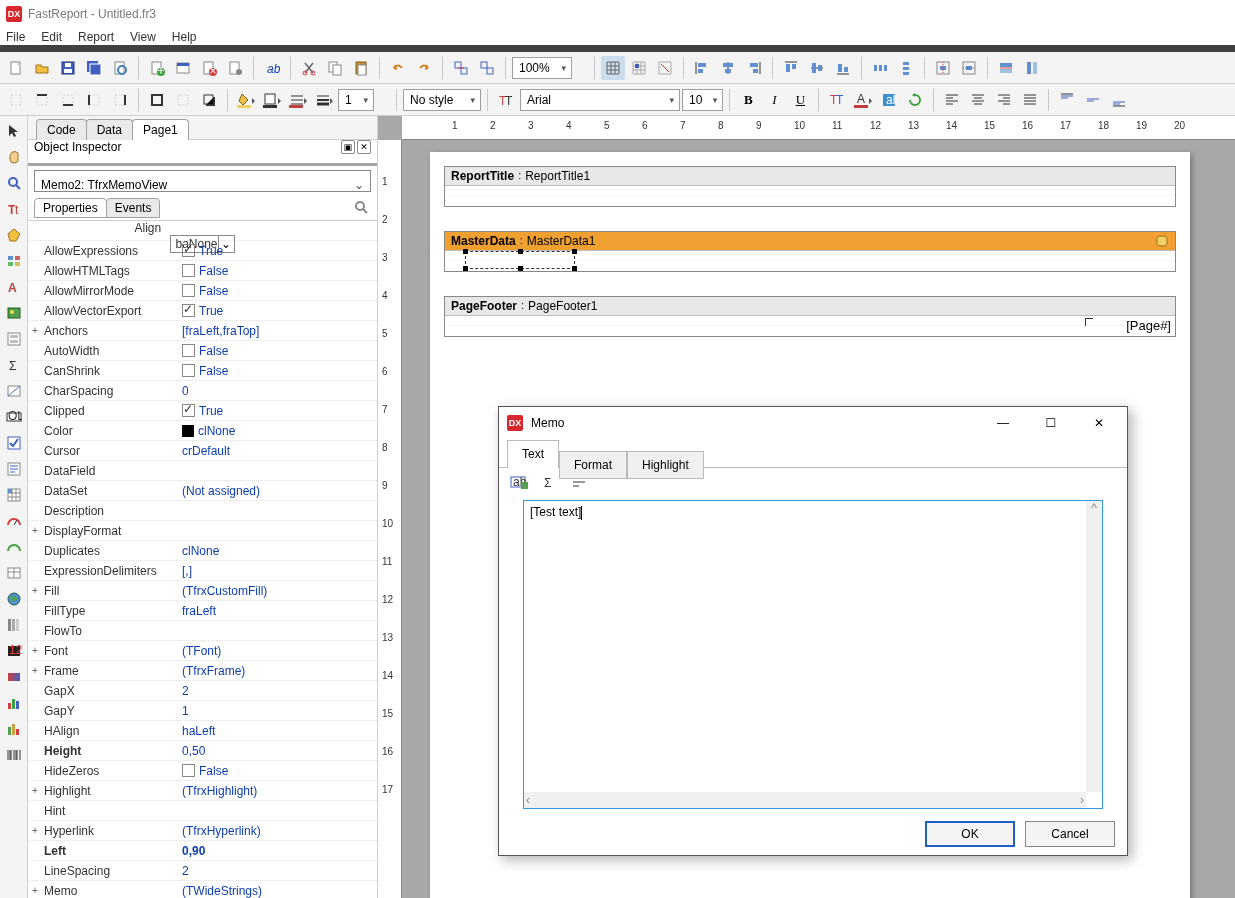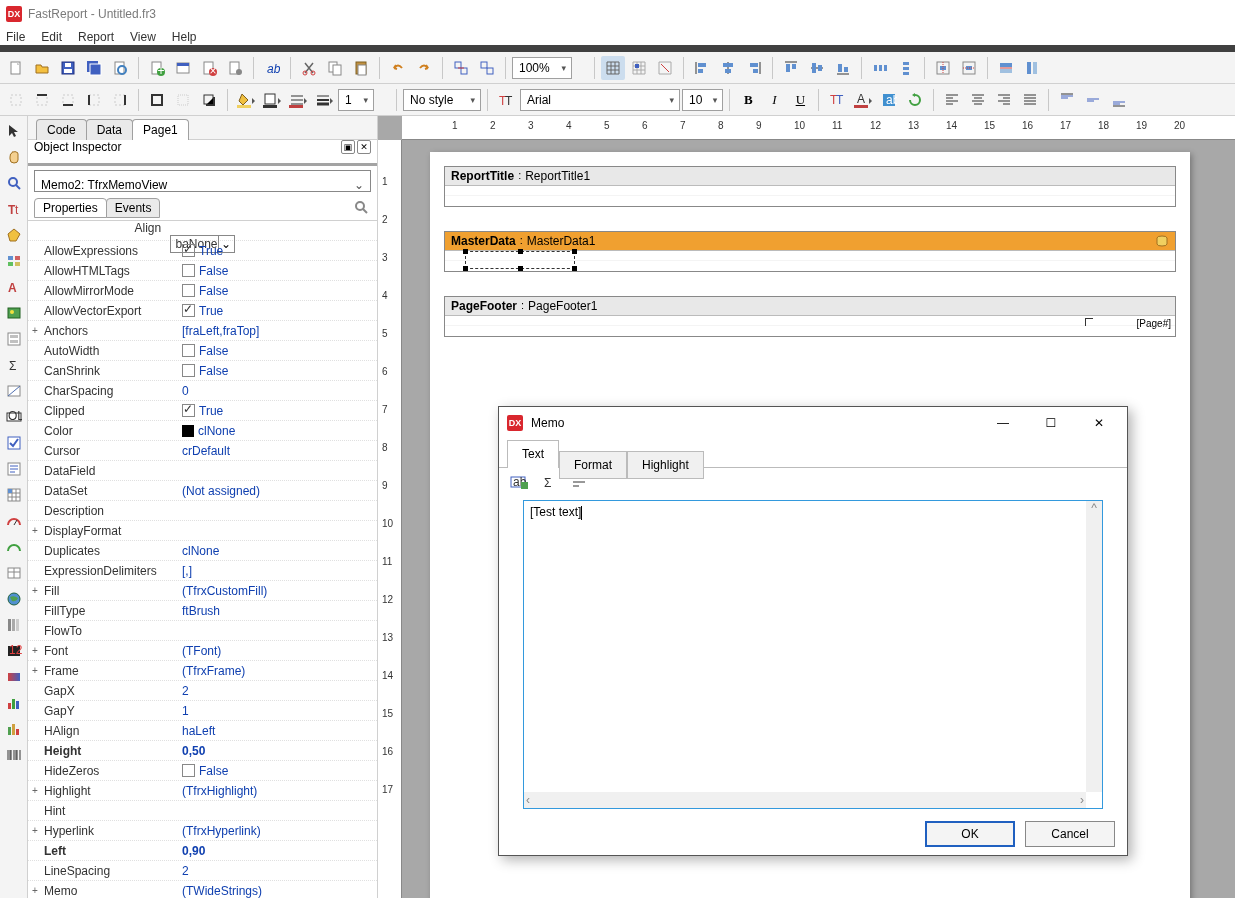--- a/index.html
+++ b/index.html
@@ -67,21 +67,21 @@
 .page { position: absolute; left: 52px; top: 36px; width: 760px; height: 820px; background: #fff; box-shadow: 2px 2px 6px rgba(0,0,0,.3); }
 .band { margin: 0 14px; border: 1px solid #888; }
 .band-hdr { background: #e8e8e8; padding: 2px 6px; font-size: 11px; border-bottom: 1px solid #bbb; display: flex; gap: 4px; }
 .band-hdr b { font-weight: bold; }
 .band-body { height: 20px; background: repeating-linear-gradient(0deg,#fff,#fff 10px,#f4f4f4 10px,#f4f4f4 11px), repeating-linear-gradient(90deg,#fff,#fff 10px,#f4f4f4 10px,#f4f4f4 11px); position: relative; }
 .band.master .band-hdr { background: #f0a030; color: #000; }
 .band.master .db-ic { position: absolute; right: 4px; top: 2px; width: 14px; height: 14px; }
 .band.master { position: relative; }
 .memo-sel { position: absolute; left: 20px; top: 0; width: 110px; height: 18px; border: 1px dashed #333; }
 .handle { position: absolute; width: 5px; height: 5px; background: #000; }
-.pf-right { position: absolute; right: 4px; top: 2px; font-size: 10px; }
+.pf-right { position: absolute; right: 4px; top: 2px; font-size: 13px; }
 .corner { position: absolute; width: 8px; height: 8px; border: 1px solid #333; }
 
 
 .dialog { position: absolute; left: 498px; top: 406px; width: 630px; height: 450px; background: #fff; border: 1px solid #555; box-shadow: 4px 4px 12px rgba(0,0,0,.3); display: flex; flex-direction: column; }
 .dlg-title { height: 32px; display: flex; align-items: center; padding: 0 8px; gap: 8px; }
 .dlg-title .sp { flex: 1; }
 .wbtn { width: 40px; height: 28px; display: flex; align-items: center; justify-content: center; cursor: pointer; }
 .dlg-tabs { display: flex; padding: 0 8px; gap: 0; border-bottom: 1px solid #bbb; }
 .dtab { padding: 6px 14px; border: 1px solid #bbb; border-bottom: none; background: #fff; cursor: pointer; position: relative; top: 1px; }
 .dtab.inactive { background: #f0f0f0; border-bottom: 1px solid #bbb; top: 12px; }
@@ -834,21 +834,21 @@
           <div class="pexp">+</div>
           <div class="pname">Fill</div>
           <div class="pval">
             <span>(TfrxCustomFill)</span>
           </div>
         </div>
         <div class="prow">
           <div class="pexp"></div>
           <div class="pname">FillType</div>
           <div class="pval">
-            <span>ftBrush</span>
+            <span>fraLeft</span>
           </div>
         </div>
         <div class="prow">
           <div class="pexp"></div>
           <div class="pname">FlowTo</div>
           <div class="pval">
             <span></span>
           </div>
         </div>
         <div class="prow">
@@ -883,21 +883,21 @@
           <div class="pexp"></div>
           <div class="pname">HAlign</div>
           <div class="pval">
             <span>haLeft</span>
           </div>
         </div>
         <div class="prow">
           <div class="pexp"></div>
           <div class="pname bold">Height</div>
           <div class="pval">
-            <span style="font-weight: bold;">0,50</span>
+            <span style="font-weight: normal;">0,50</span>
           </div>
         </div>
         <div class="prow">
           <div class="pexp"></div>
           <div class="pname">HideZeros</div>
           <div class="pval">
             <span class="chk"></span>
             <span>False</span>
           </div>
         </div>

